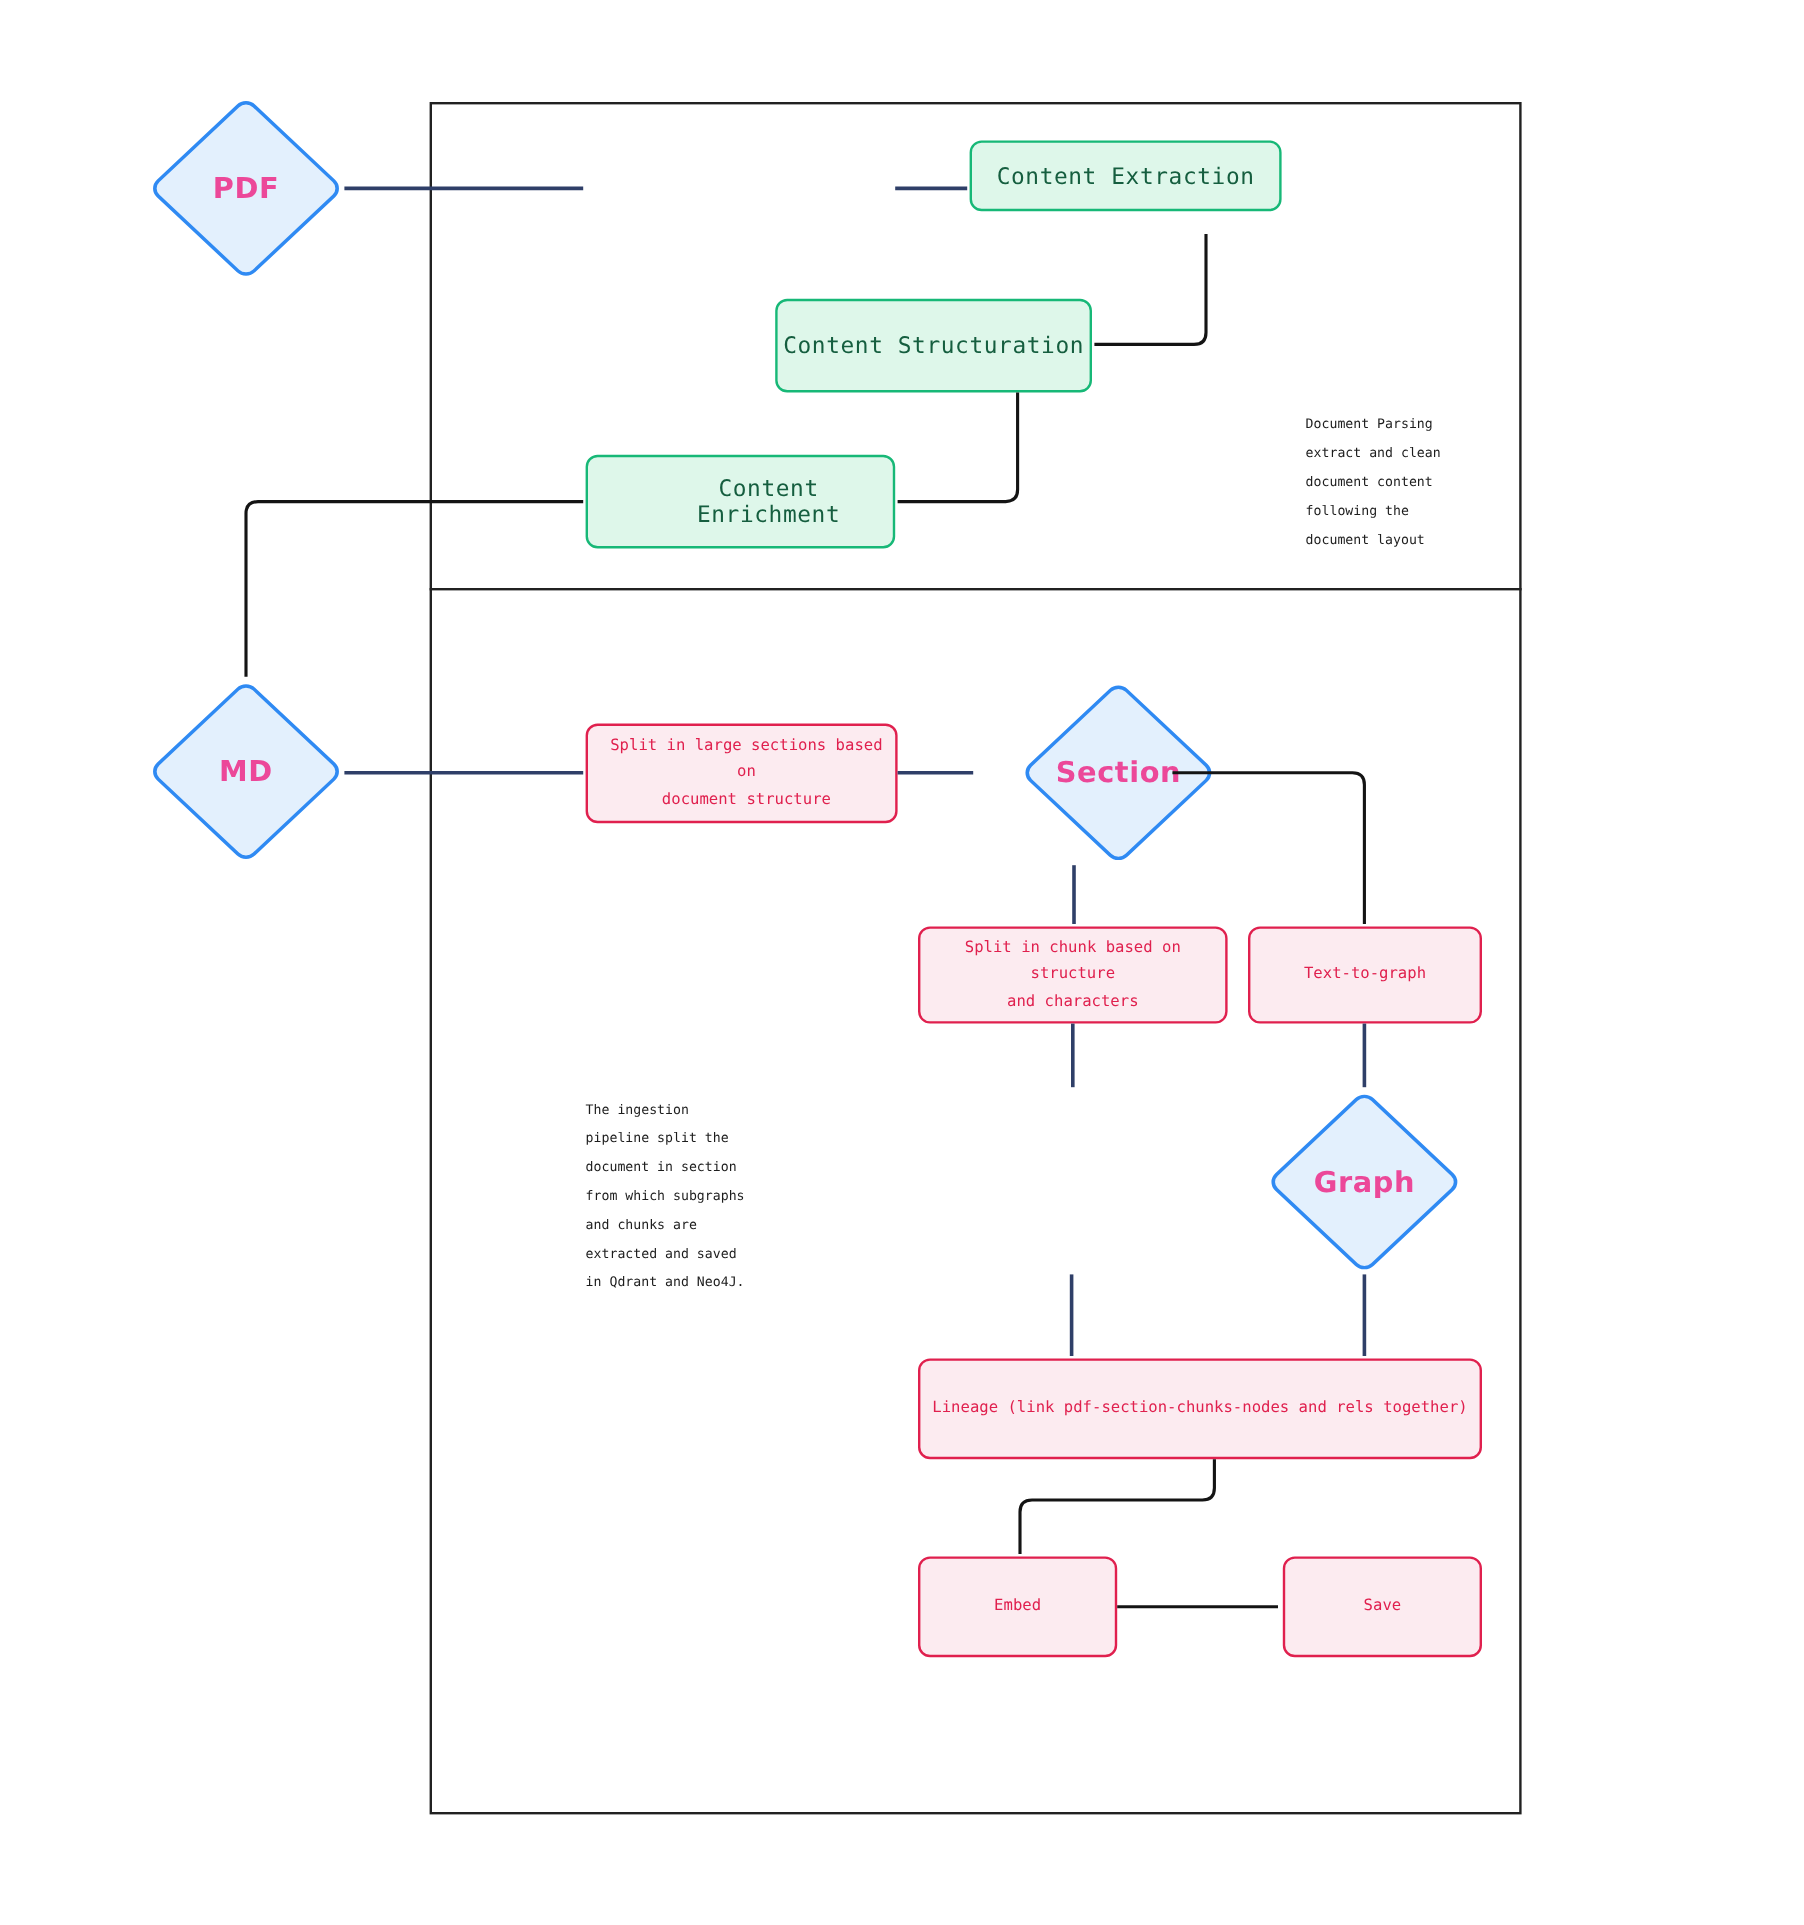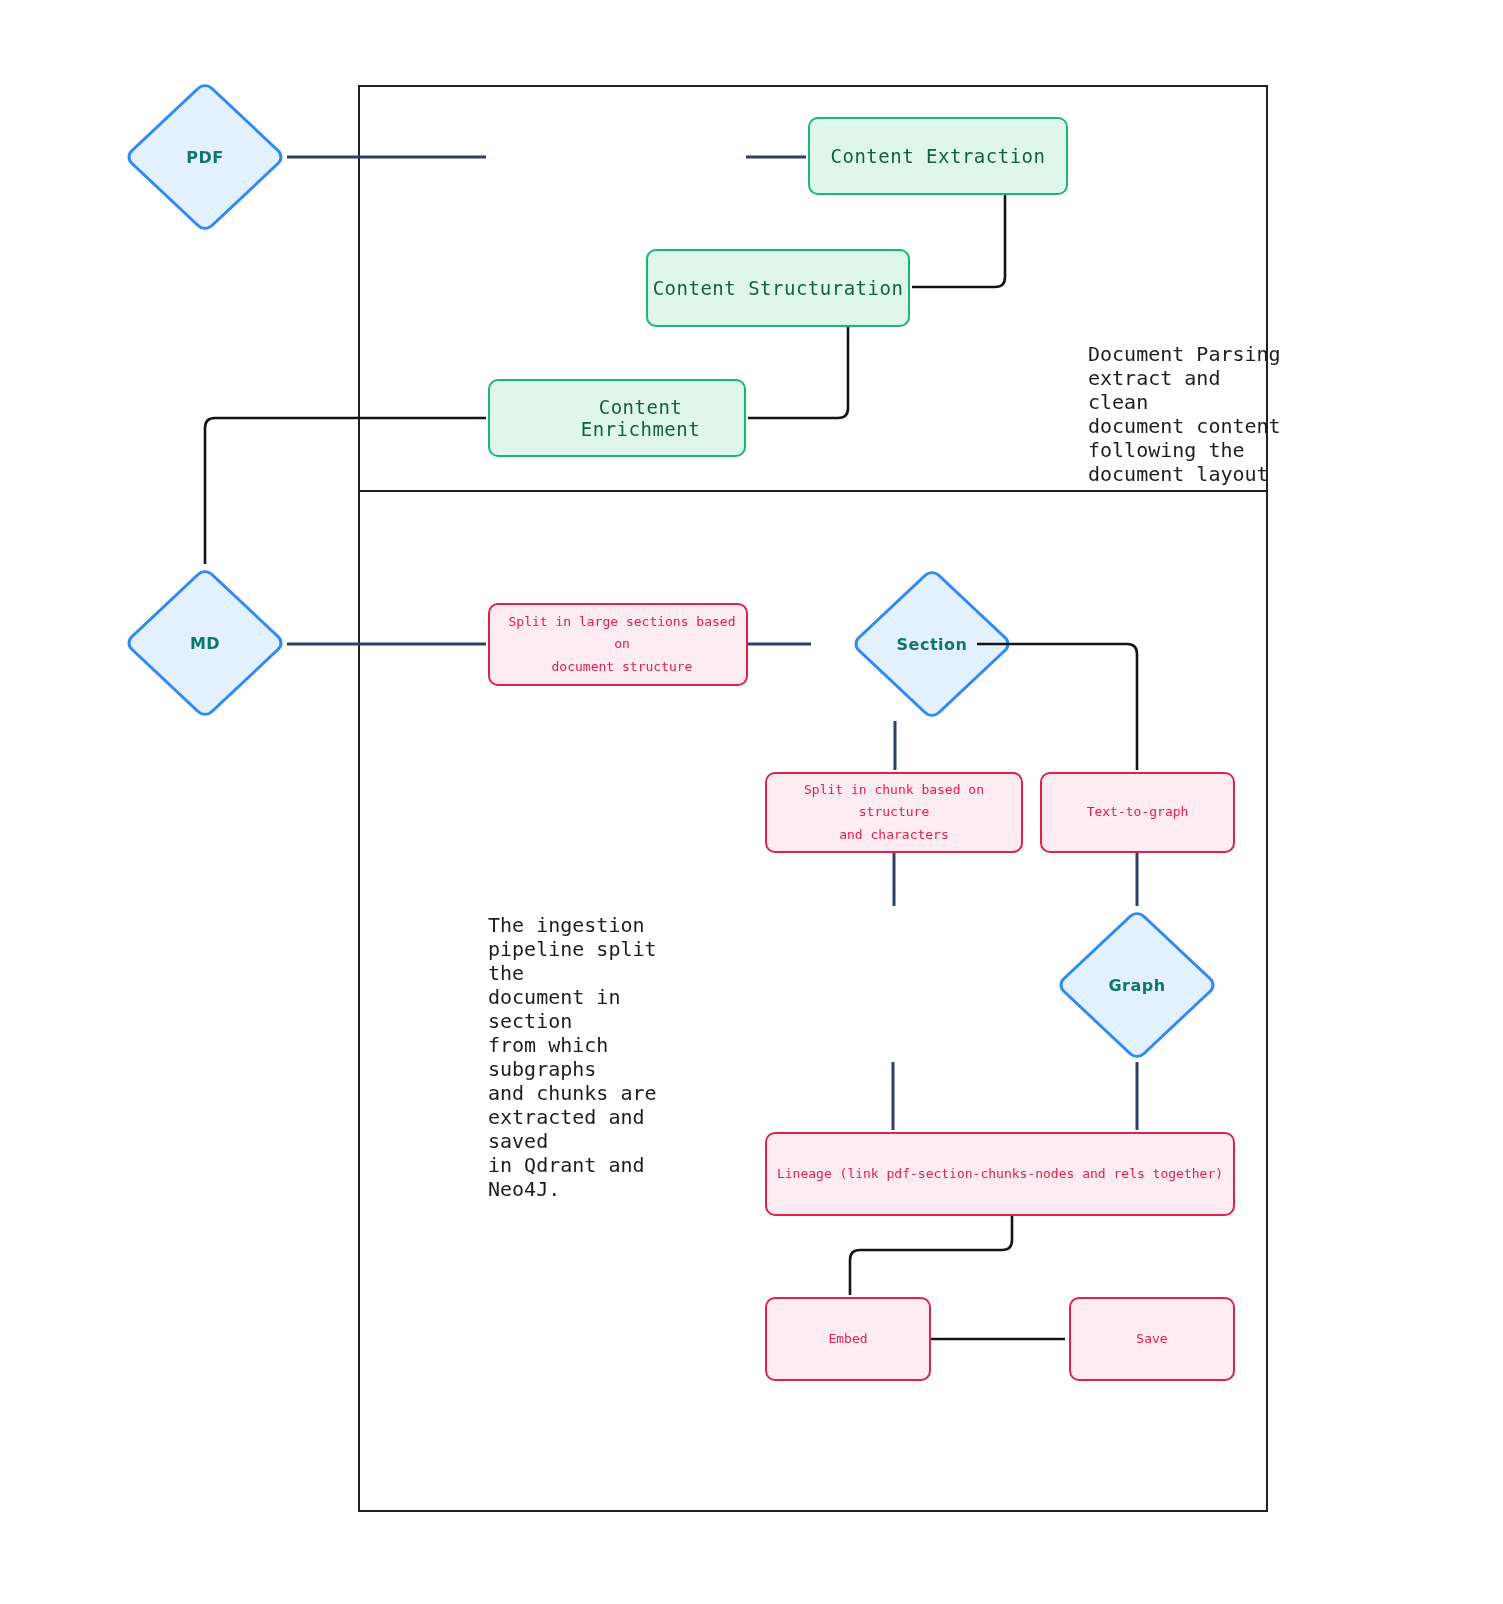--- a/index.html
+++ b/index.html
@@ -63,28 +63,28 @@
     border-radius:11px;
     box-sizing:border-box;
     transform:scaleY(0.939) rotate(45deg);
   }
   .diamond .dlabel{
     position:absolute;
     inset:0;
     display:flex;align-items:center;justify-content:center;
     font-family:"DejaVu Sans","Liberation Sans",sans-serif;
     font-weight:bold;
-    font-size:16px;
-    color:#0f766e;
+    font-size:24px;
+    color:#ec4899;
     letter-spacing:0.5px;
   }
   
   .note{
     position:absolute;
-    font-size:20px;
+    font-size:11px;
     line-height:24px;
     color:#1d1d1d;
     white-space:pre-line;
     z-index:2;
   }
   
   #arrows{
     position:absolute;left:0;top:0;
     width:1503px;height:1604px;
     z-index:3;
@@ -101,21 +101,21 @@
 
   <div class="frame" style="left:358px;top:85px;width:910px;height:1427px;"></div>
   <div class="divider" style="left:358px;top:490px;width:910px;"></div>
 
   <div class="diamond" style="left:123px;top:80px;width:164px;height:154px;">
     <div class="shape"></div>
     <span class="dlabel">PDF</span>
   </div>
 
 
-  <div class="node green" style="left:808px;top:117px;width:260px;height:78px;">Content Extraction</div>
+  <div class="node green" style="left:808px;top:117px;width:260px;height:59px;">Content Extraction</div>
 
   <div class="node green" style="left:646px;top:249px;width:264px;height:78px;">Content Structuration</div>
 
   <div class="node green" style="left:488px;top:379px;width:258px;height:78px;padding-left:47px;">Content Enrichment</div>
 
   <div class="note" style="left:1088px;top:342px;width:200px;">Document Parsing
 extract and clean
 document content
 following the
 document layout</div>

